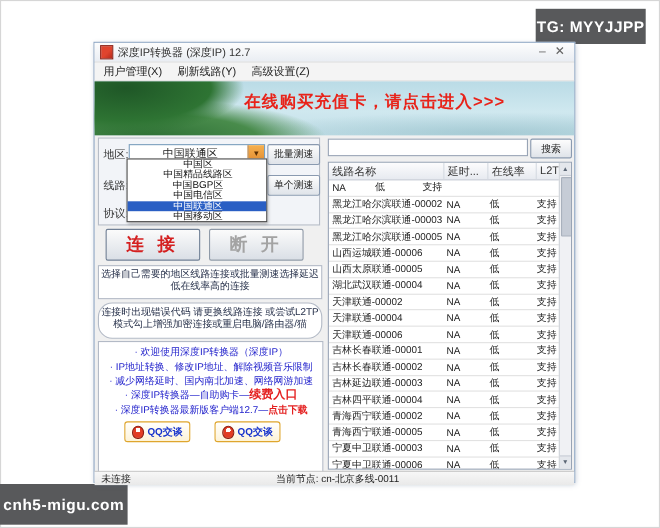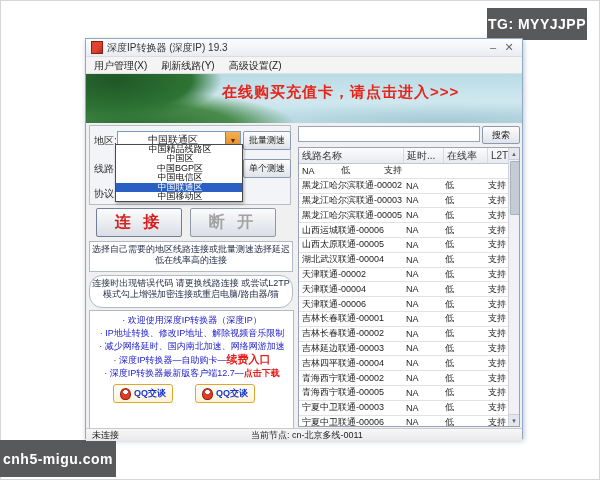--- a/index.html
+++ b/index.html
@@ -16,21 +16,21 @@
   
   .window{position:absolute;left:85px;top:38px;width:436px;height:399px;
           background:#f0f0f0;border:1px solid #8fa8c6;
           box-shadow:1px 2px 5px rgba(60,90,130,.35);font-size:10px;color:#222;}
   .titlebar{height:17px;display:flex;align-items:center;padding:0 5px;
             background:linear-gradient(#fdfdfd,#e9edf3);border-bottom:1px solid #dcdcdc;}
   .app-icon{width:10px;height:11px;background:linear-gradient(135deg,#e0442e 55%,#b52a1c);
             border:1px solid #8c1f14;margin-right:4px;flex:none;}
   .title-text{flex:1;font-size:10px;color:#333;white-space:nowrap;overflow:hidden;}
   .win-btn{width:16px;text-align:center;color:#666;font-size:11px;line-height:15px;cursor:default;}
-  .menubar{height:16px;display:flex;align-items:flex-end;gap:14px;padding:0 8px;
+  .menubar{height:16px;display:flex;align-items:center;gap:14px;padding:0 8px;
            background:#f4f4f4;border-bottom:1px solid #e0e0e0;font-size:10px;color:#222;}
   .banner{position:relative;height:49px;overflow:hidden;
     background:
       radial-gradient(ellipse 150px 58px at 28px 6px, #1f5727 0%, #2e7433 52%, rgba(46,116,51,0) 72%),
       radial-gradient(ellipse 230px 50px at 45px 52px, #2c6e33 0%, rgba(62,132,62,.92) 45%, rgba(120,170,140,0) 72%),
       radial-gradient(ellipse 320px 26px at 82% 47px, rgba(140,185,195,.55), transparent 72%),
       linear-gradient(180deg,#badbe6 0%,#cfe8ef 55%,#c3dfe8 100%);}
   .banner-text{position:absolute;left:136px;top:9px;font-size:15px;font-weight:bold;
                color:#e8231a;letter-spacing:1px;white-space:nowrap;}
 
@@ -119,21 +119,21 @@
 
 <div class="page-frame"></div>
 
 <div class="badge badge-tg">TG: MYYJJPP</div>
 <div class="badge badge-site">cnh5-migu.com</div>
 
 <div class="window">
 
   <div class="titlebar">
     <span class="app-icon"></span>
-    <span class="title-text">深度IP转换器 (深度IP) 19.3</span>
+    <span class="title-text">深度IP转换器 (深度IP) 12.7</span>
     <span class="win-btn">–</span>
     <span class="win-btn">✕</span>
   </div>
 
   <div class="menubar">
     <span>用户管理(X)</span>
     <span>刷新线路(Y)</span>
     <span>高级设置(Z)</span>
   </div>
 
@@ -151,22 +151,22 @@
           <span class="combo-value">中国联通区</span>
           <span class="combo-arrow">▼</span>
         </div>
         <div class="mini-btn" style="left:153px;top:5px;">批量测速</div>
         <span class="f-label" style="left:4px;top:36px;">线路:</span>
         <div class="mini-btn" style="left:153px;top:33px;">单个测速</div>
         <span class="f-label" style="left:4px;top:61px;">协议:</span>
       </div>
 
       <div class="dropdown-list">
+          <div class="dd-item">中国区</div>
           <div class="dd-item">中国精品线路区</div>
-          <div class="dd-item">中国区</div>
           <div class="dd-item">中国BGP区</div>
           <div class="dd-item">中国电信区</div>
           <div class="dd-item selected">中国联通区</div>
           <div class="dd-item">中国移动区</div>
         </div>
 
       <div class="big-btn btn-connect">连 接</div>
       <div class="big-btn btn-disconnect">断 开</div>
 
       <div class="tip-box tip1">选择自己需要的地区线路连接或批量测速选择延迟低在线率高的连接</div>

